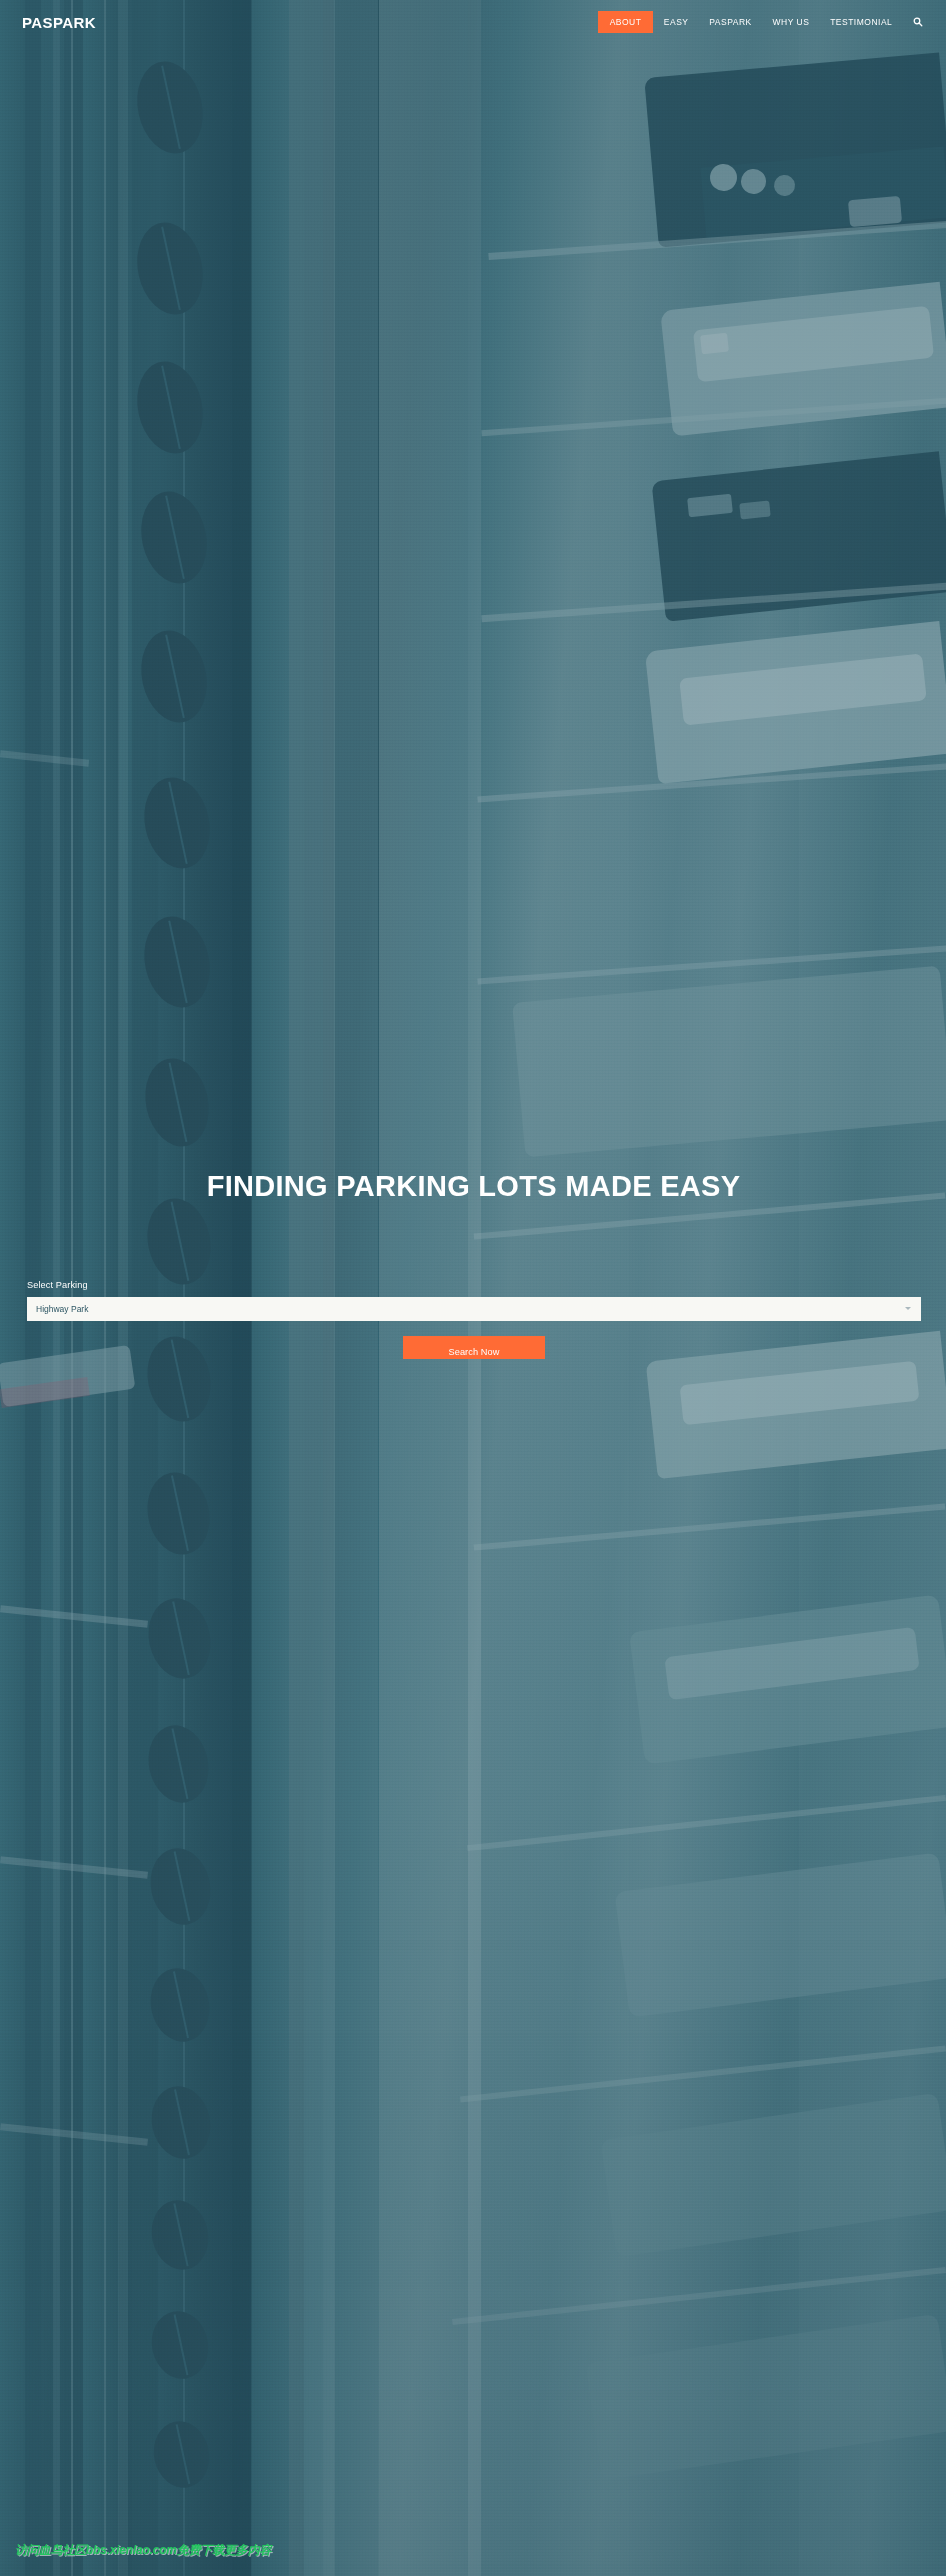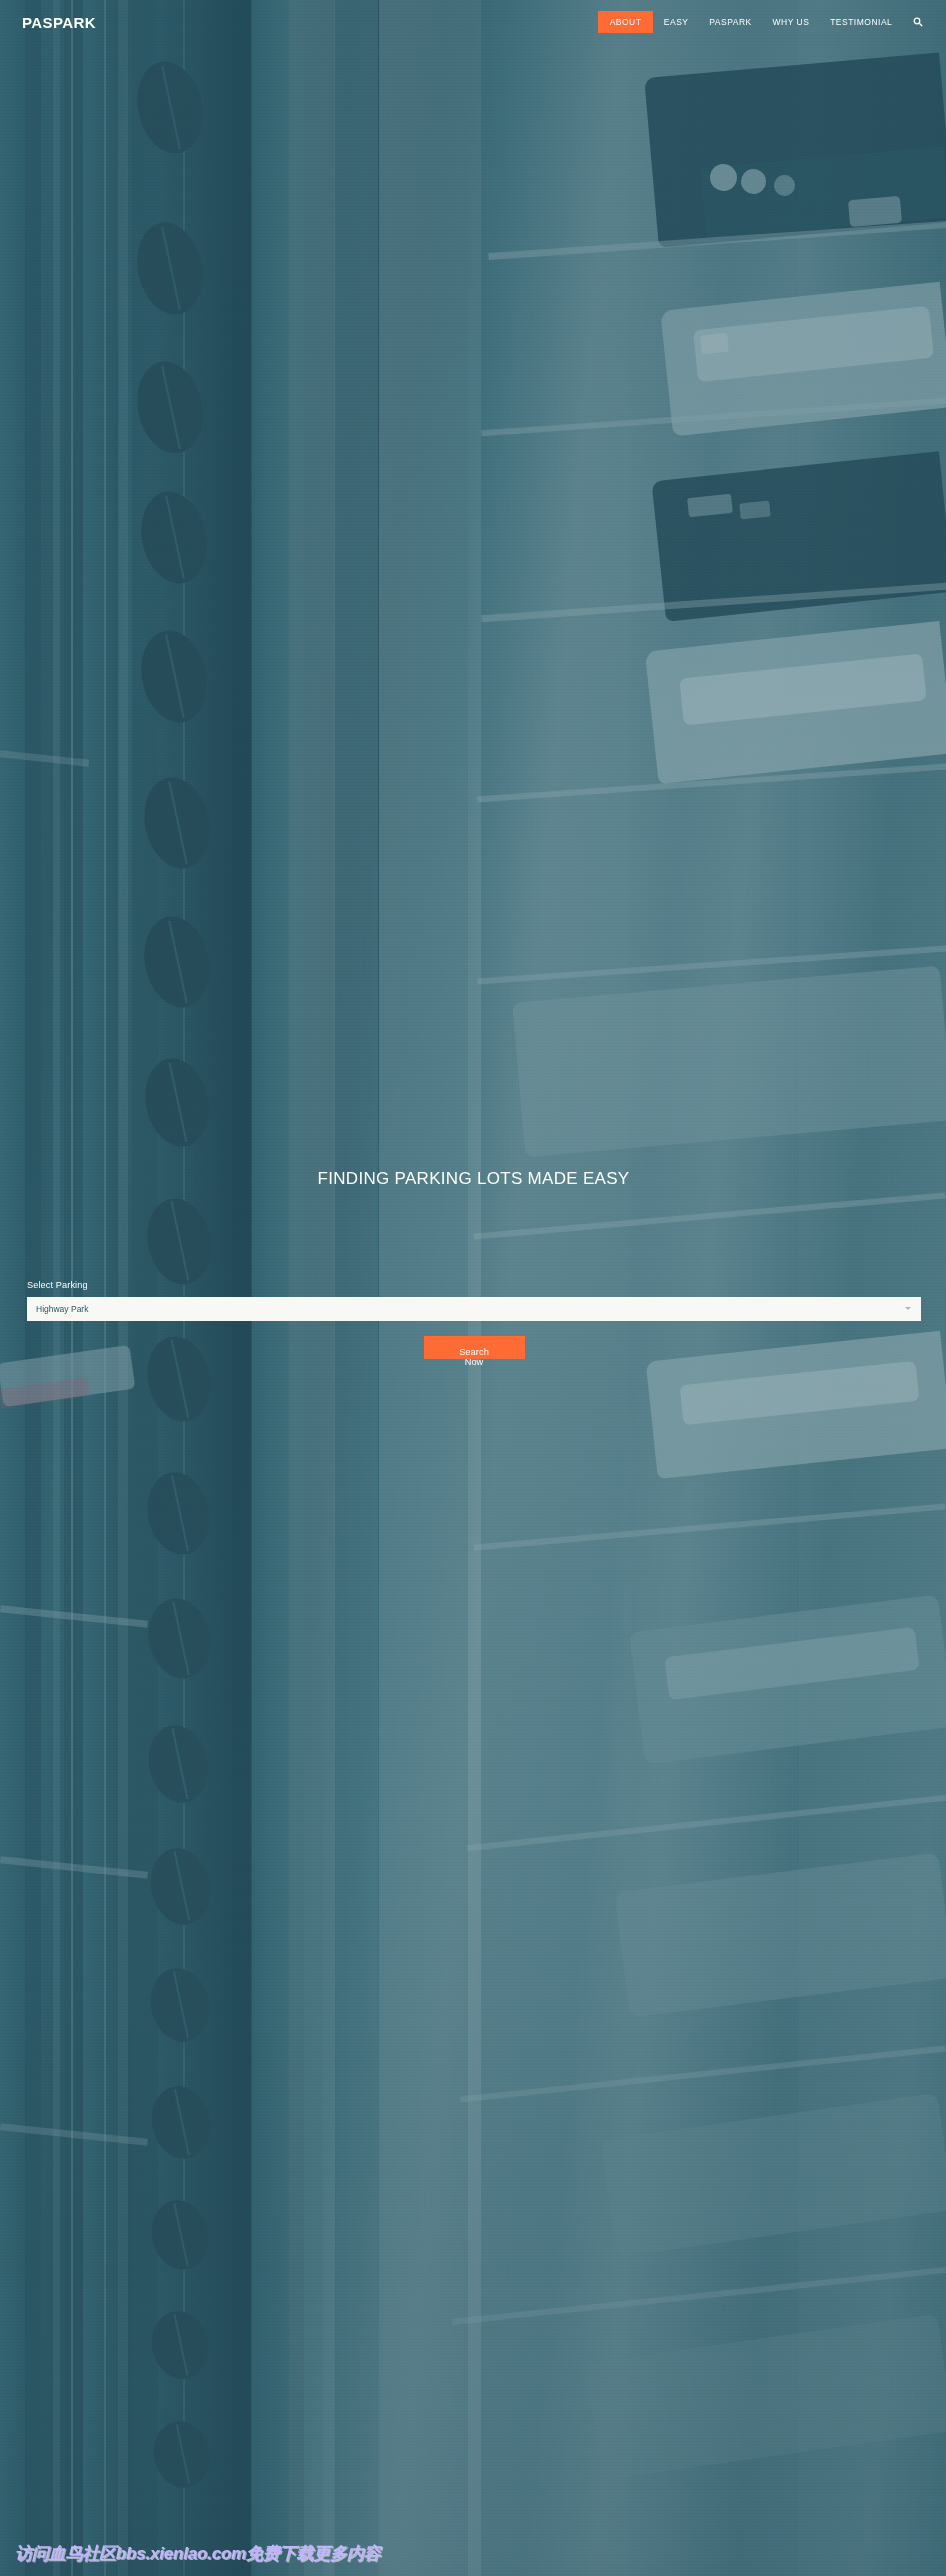--- a/index.html
+++ b/index.html
@@ -79,21 +79,21 @@
   }
   #search-btn svg { width:9.6px; height:9.6px; }
 
   
   #hero-content {
     position:absolute; left:0; top:1169px; width:947px;
     z-index:30; text-align:center;
   }
   #hero-title {
     color:#ffffff;
-    font-size:17px; font-weight:normal; letter-spacing:0.3px;
+    font-size:29px; font-weight:bold; letter-spacing:0.3px;
     line-height:1.2;
   }
   #hero-sub {
     margin:12px auto 0;
     width:695px;
     color:#e8eef0;
     font-size:8.5px; line-height:1.9;
   }
 
   
@@ -127,28 +127,28 @@
     border-right:3px solid transparent;
     border-top:3px solid #aab8bd;
     margin-right:1.5px;
   }
   #submit-row { margin-top:15px; text-align:center; }
   #search-now {
     background:#ff6b35; color:#ffffff; border:none;
     font-family:"Liberation Sans", sans-serif;
     font-size:9.2px; padding:11px 30px; height:23px;
     cursor:pointer; letter-spacing:0.1px;
-    width:101px;
+    width:142px;
   }
 
   
   #watermark {
     position:absolute; left:15px; top:2542px; z-index:50;
-    font-size:17px; font-weight:bold; font-style:italic;
-    color:#c4b5fd;
+    font-size:12px; font-weight:bold; font-style:italic;
+    color:#22c55e;
     text-shadow: 1.1px 1.1px 0 rgba(255,255,255,.55);
     white-space:nowrap;
     letter-spacing:-0.2px;
   }
 </style>
 </head>
 <body>
 
 <div id="hero">
 

